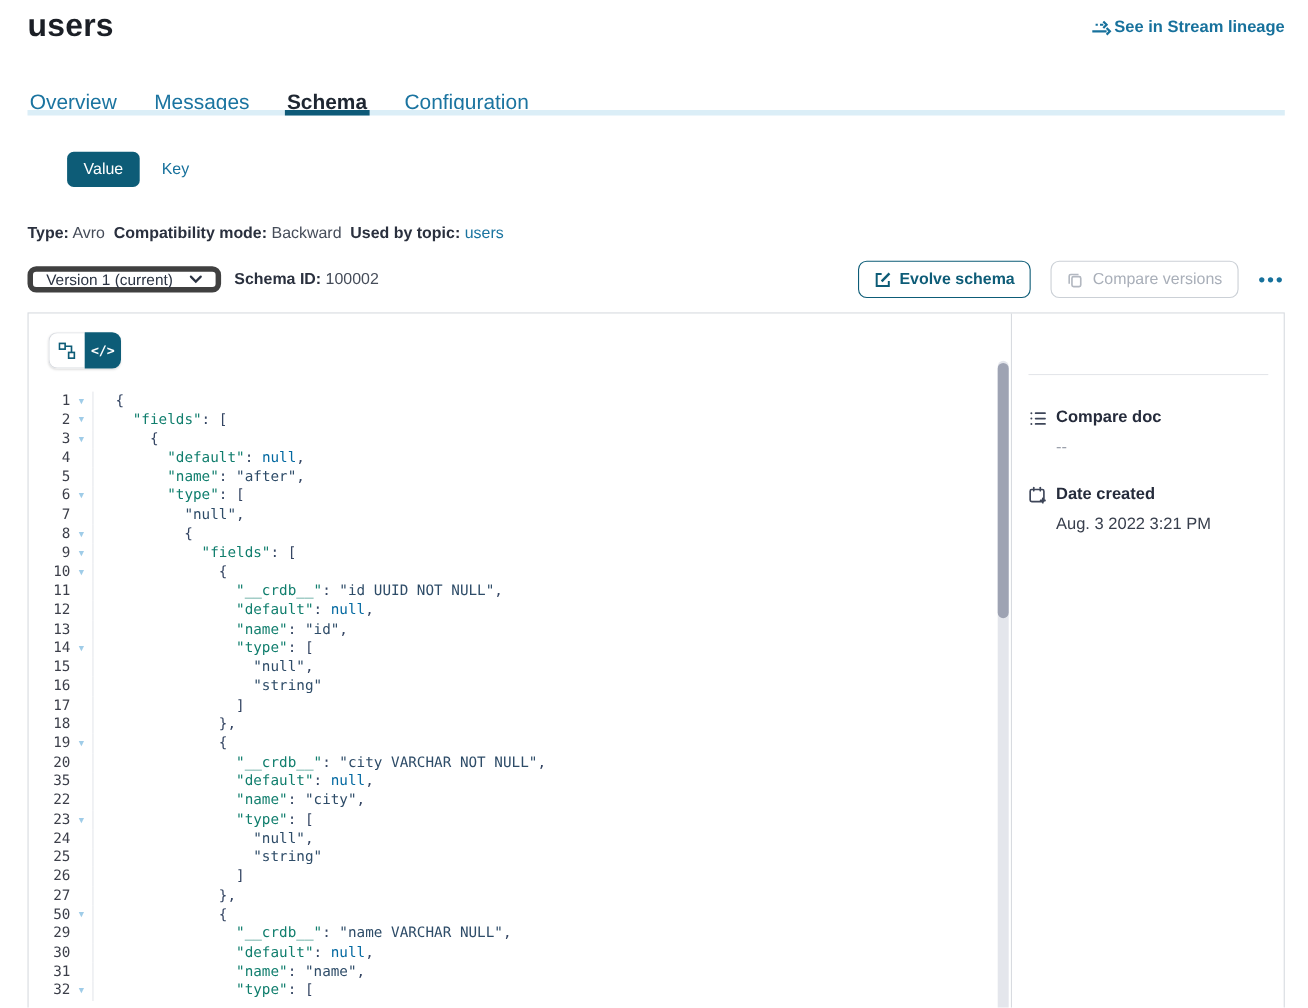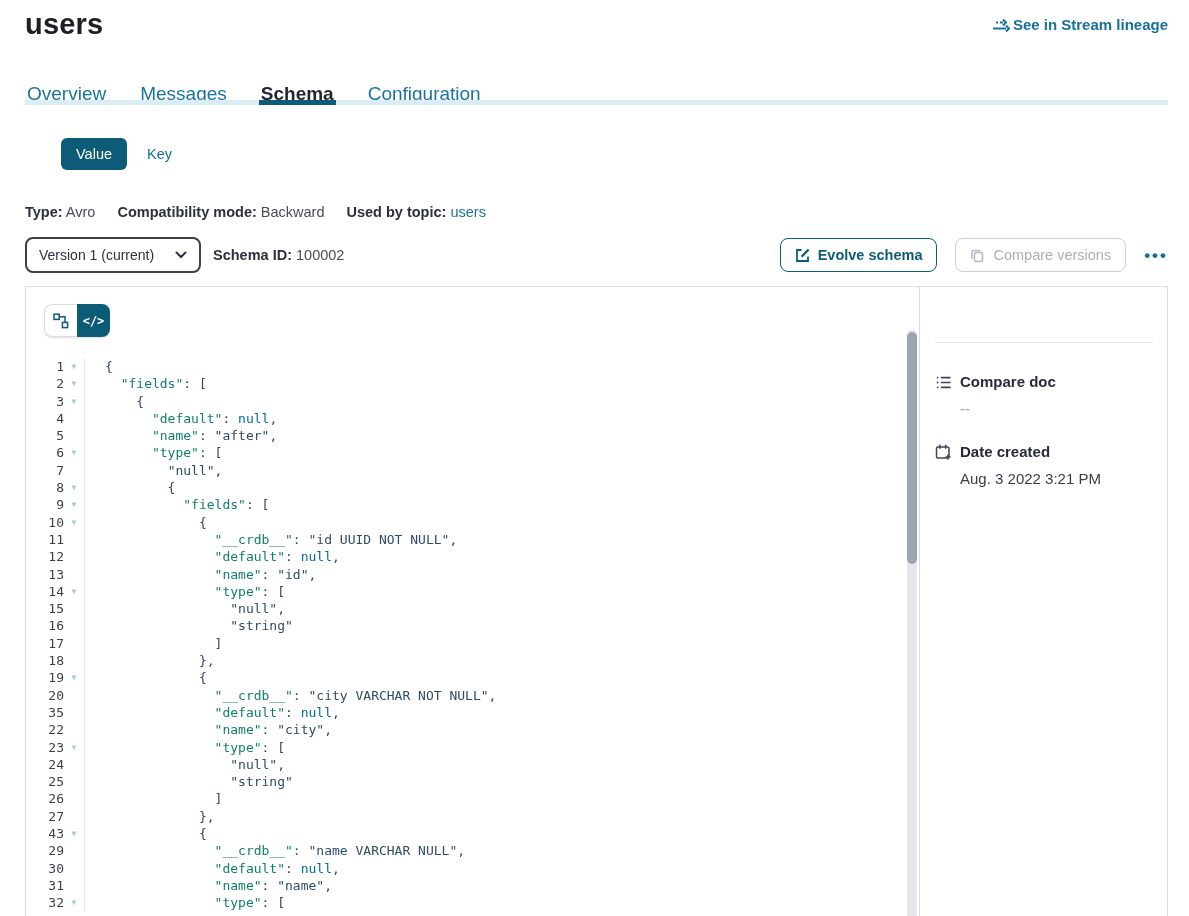--- a/index.html
+++ b/index.html
@@ -25,27 +25,27 @@
 
   
   .vk-row { margin-top:33px; display:flex; align-items:center; gap:8px;padding-left:36px; }
   .btn-value { background:#0d5c77; color:#fff; border:none; border-radius:6px;
     font-size:14.5px; font-weight:500; padding:8px 15px; cursor:pointer;
     font-family:"Liberation Sans",sans-serif; }
   .btn-key { background:none; border:none; color:#17719c; font-size:14.5px; font-weight:500;
     padding:8px 12px; cursor:pointer; font-family:"Liberation Sans",sans-serif; }
 
   
-  .meta { margin-top:34px; display:flex; gap:22px; font-size:14.5px; color:#454c59; }
+  .meta { margin-top:34px; display:flex; gap:8px; font-size:14.5px; color:#454c59; }
   .meta b { color:#2a303e; font-weight:700; }
   .meta .lnk { color:#1b74a0; cursor:pointer; }
 
   
   .controls { margin-top:17px; display:flex; align-items:center; }
-  .select { width:176px; height:36px; border:2px solid #404040; border-radius:8px;
+  .select { width:176px; height:24px; border:5px solid #404040; border-radius:8px;
     background:#fff; display:flex; align-items:center; justify-content:space-between;
     padding:0 12px; font-size:14px; color:#2b3342; cursor:pointer; }
   .schema-id { margin-left:12px; font-size:14.5px; color:#454c59; }
   .schema-id b { color:#2a303e; font-weight:700; }
   .ctrl-right { margin-left:auto; display:flex; align-items:center; gap:18px; }
   .btn-outline { display:flex; align-items:center; gap:8px; height:34px; padding:0 14px;
     border-radius:8px; background:#fff; font-size:14.5px; cursor:pointer;
     font-family:"Liberation Sans",sans-serif; }
   .btn-compare { border:1px solid #cbd0d6; color:#a9afb9; font-weight:500; }
   .btn-evolve { border:1px solid #0d5c77; color:#0d5c77; font-weight:700; }
@@ -325,21 +325,21 @@
             <span class="num">26</span>
             <span class="fold"></span>
             <span class="src"><span class="tk-p">              ]</span></span>
           </div>
           <div class="cl">
             <span class="num">27</span>
             <span class="fold"></span>
             <span class="src"><span class="tk-p">            },</span></span>
           </div>
           <div class="cl">
-            <span class="num">43</span>
+            <span class="num">50</span>
             <span class="fold">▼</span>
             <span class="src"><span class="tk-p">            {</span></span>
           </div>
           <div class="cl">
             <span class="num">29</span>
             <span class="fold"></span>
             <span class="src"><span class="tk-p">              </span><span class="tk-k">"__crdb__"</span><span class="tk-p">: </span><span class="tk-s">"name VARCHAR NULL"</span><span class="tk-p">,</span></span>
           </div>
           <div class="cl">
             <span class="num">30</span>

